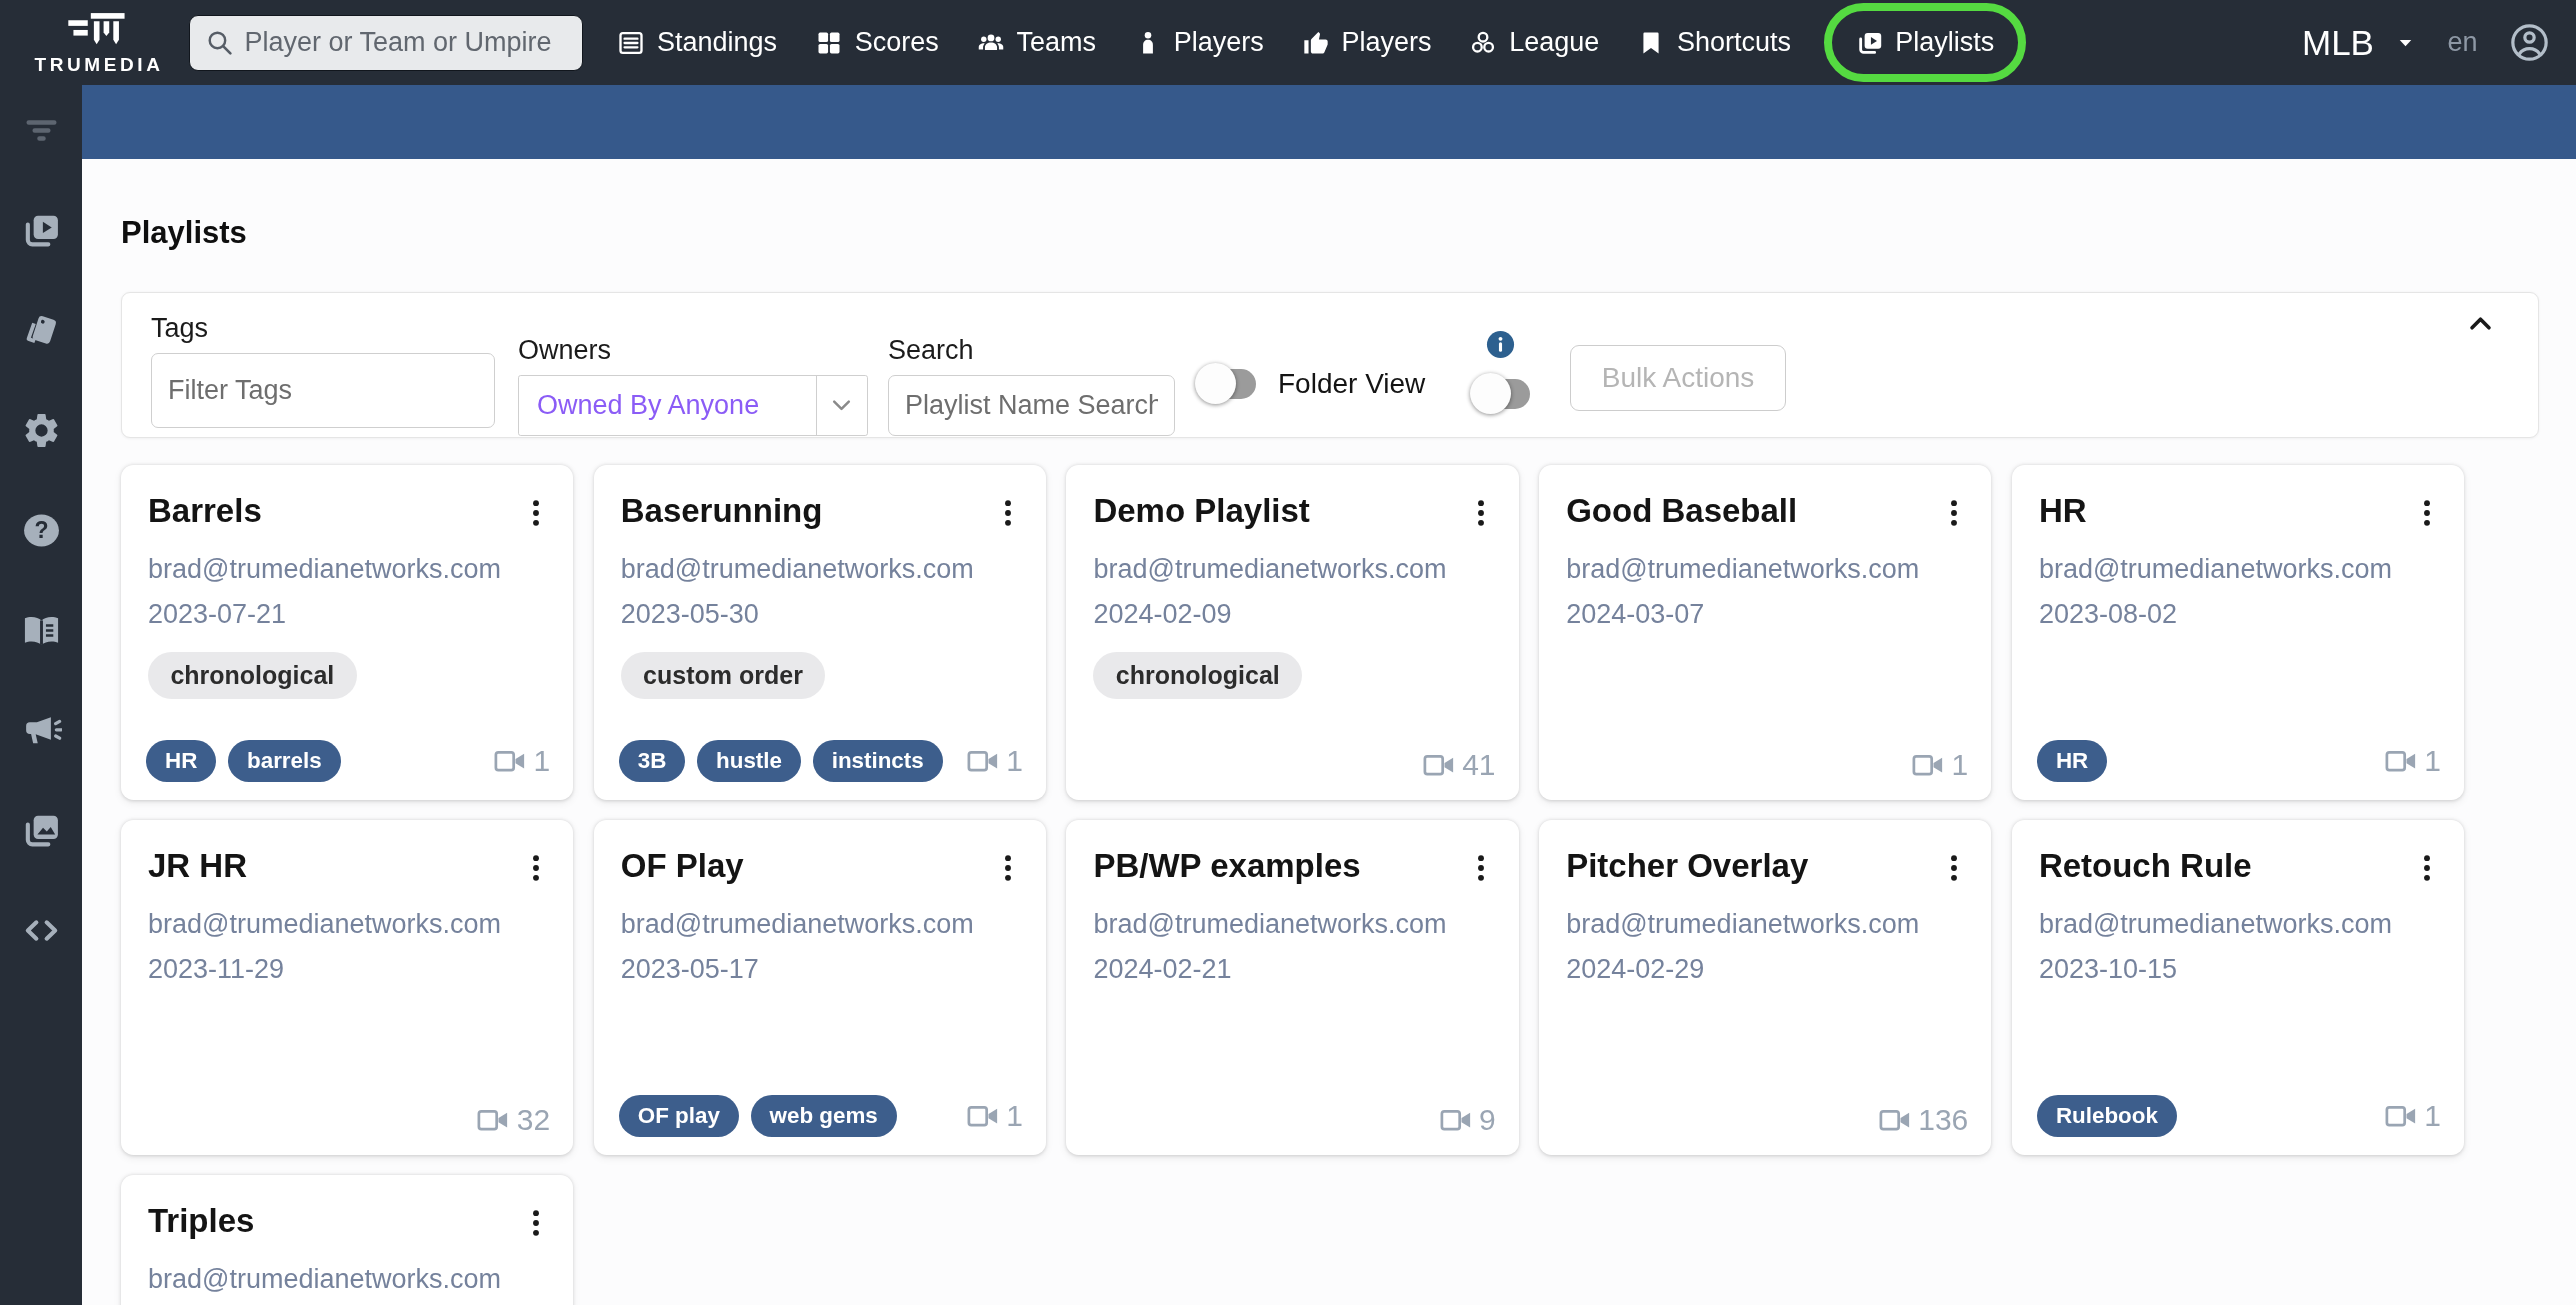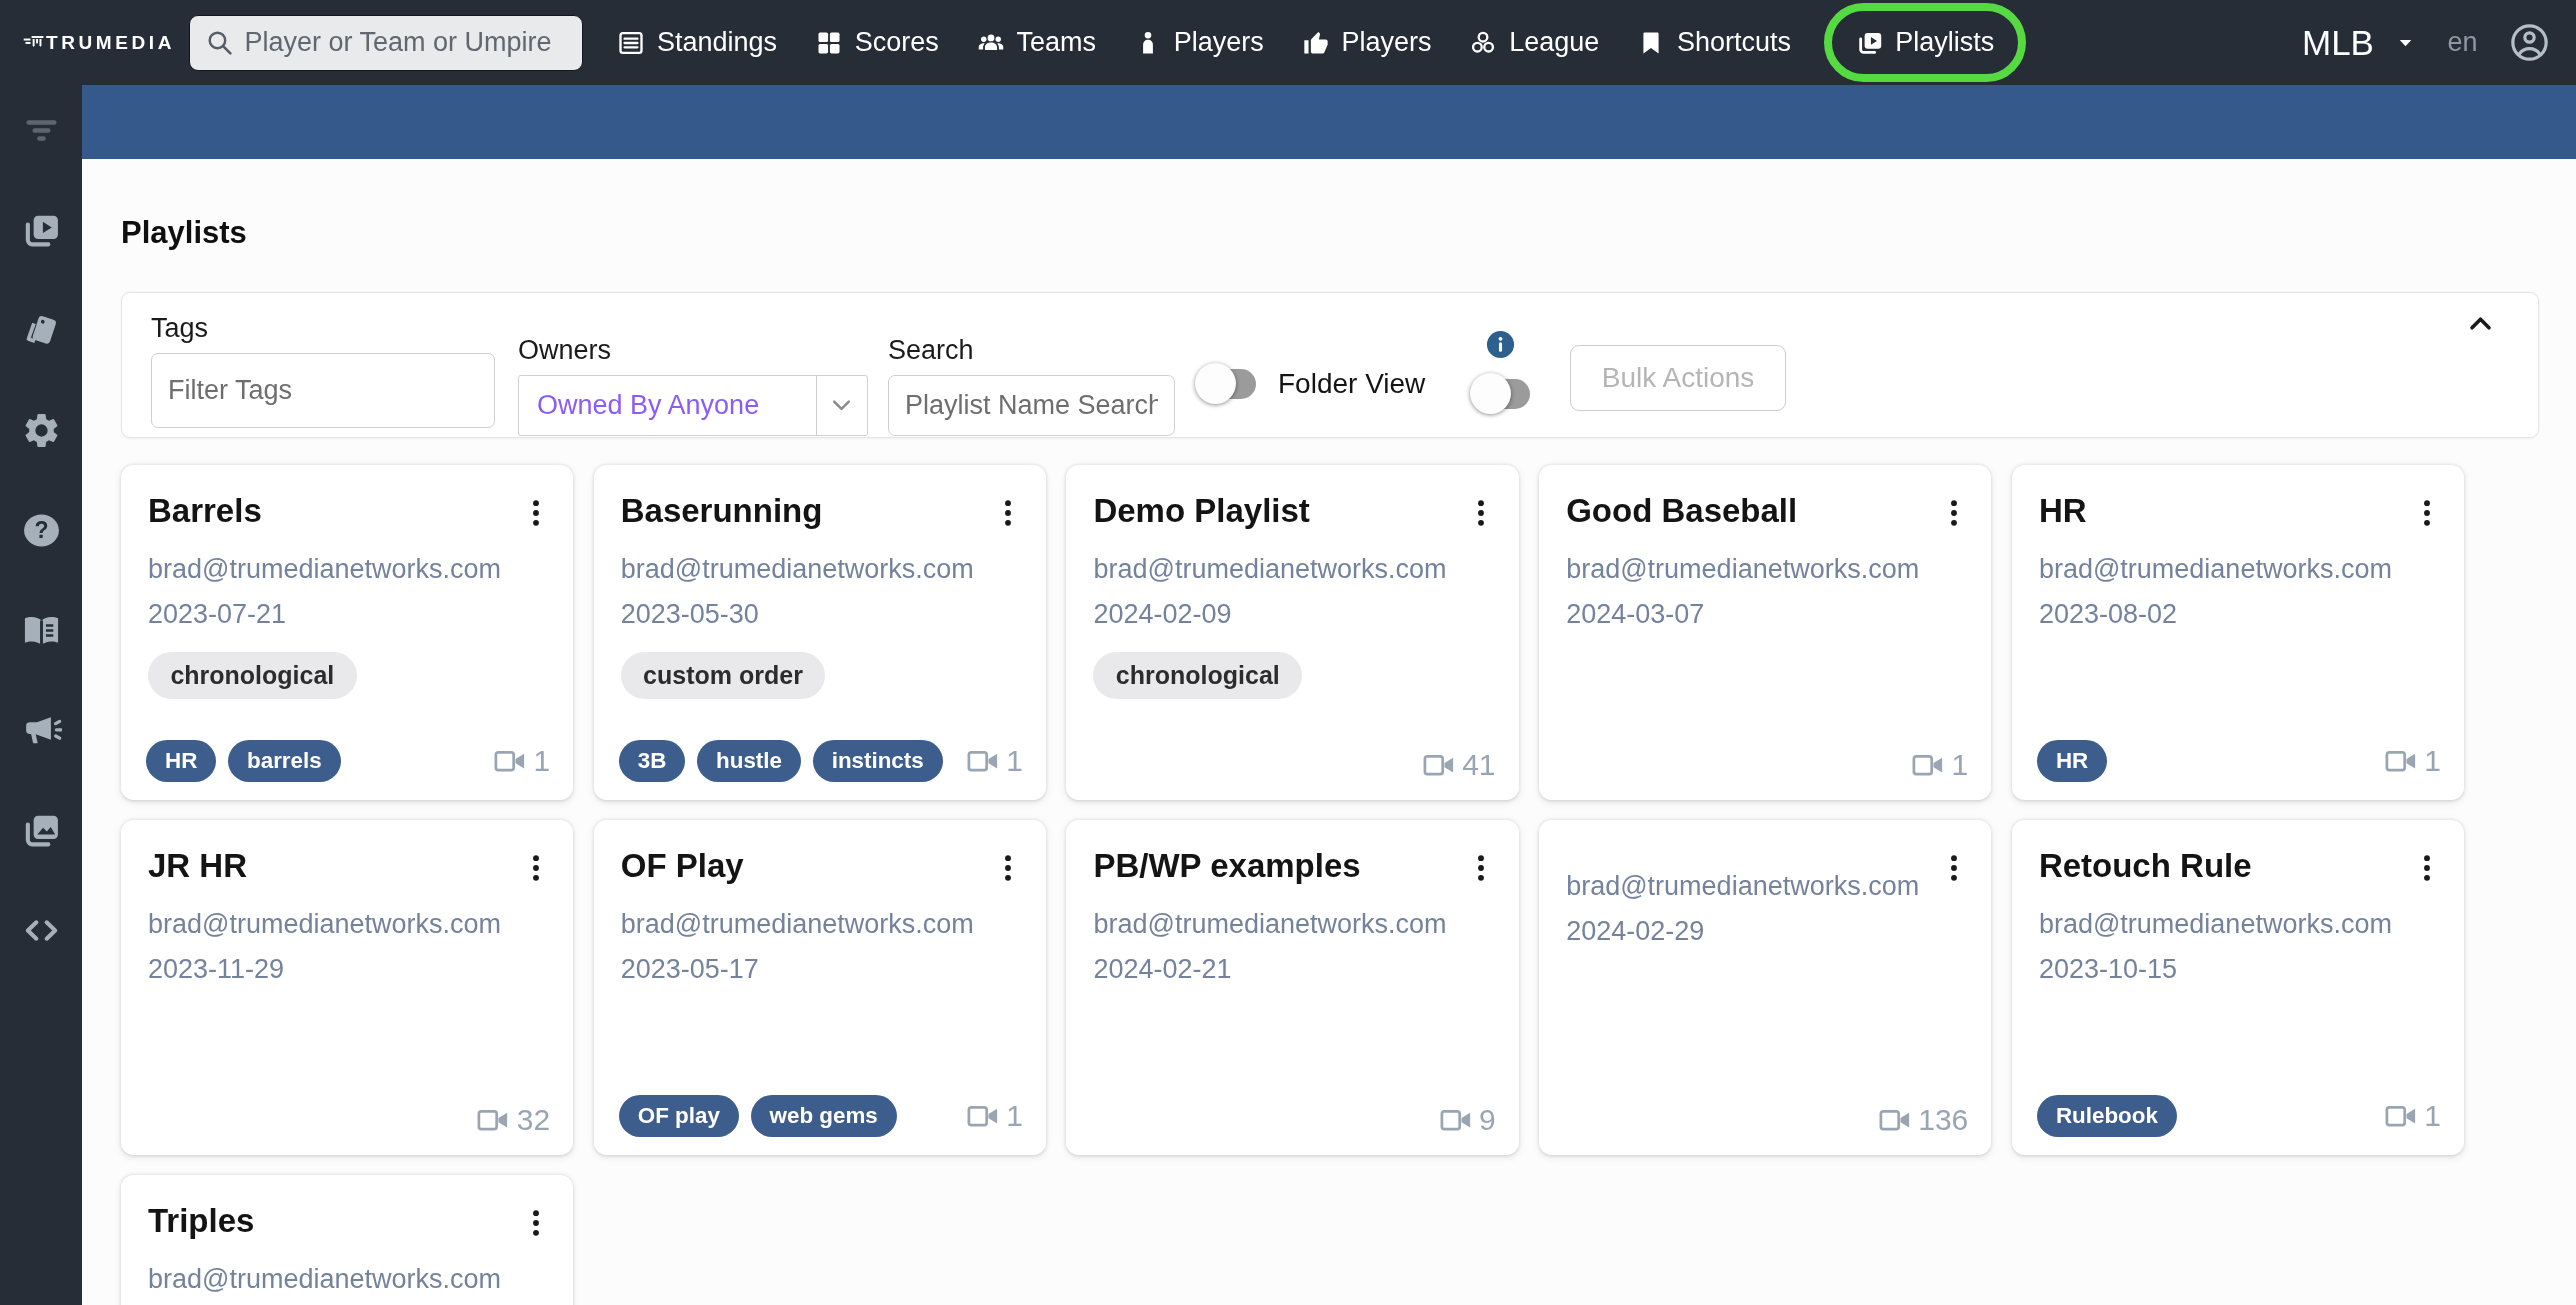--- a/index.html
+++ b/index.html
@@ -15,21 +15,21 @@
   html,body{width:2576px;height:1305px;overflow:hidden;}
   body{font-family:"Liberation Sans",sans-serif;background:#fcfcfd;position:relative;}
 
   svg{display:block;}
   .ic{display:inline-flex;align-items:center;justify-content:center;}
   .ic svg{width:100%;height:100%;}
 
   
   .navbar{position:absolute;top:0;left:0;width:100%;height:85px;background:var(--c-dark);
           display:flex;align-items:center;z-index:20;}
-  .brand{width:152px;margin-left:23px;display:flex;align-items:center;cursor:pointer;}
+  .brand{width:152px;margin-left:23px;display:flex;flex-direction:column;align-items:center;cursor:pointer;}
   .brand .logo-mark{width:82px;height:45px;}
   .brand .brand-text{color:#fff;font-size:19px;font-weight:700;letter-spacing:3.6px;margin-top:0.9px;}
 
   .searchbox{margin-left:14.3px;width:394px;height:56px;background:#e8eaec;border:1.8px solid #11161d;
              border-radius:9px;display:flex;align-items:center;padding:0 14.3px;}
   .searchbox .ic{width:29px;height:29px;color:#565d66;flex:none;}
   .searchbox input{flex:1;min-width:0;border:none;outline:none;background:transparent;
                    font-family:inherit;font-size:27px;color:#333;margin-left:10.8px;}
   .searchbox input::placeholder{color:#61676f;}
 
@@ -540,20 +540,21 @@
                 <svg viewBox="0 0 26 22">
                   <rect x="1.5" y="3.5" width="14.5" height="14.5" rx="2" fill="none" stroke="currentColor" stroke-width="2.2"></rect>
                   <path d="M17.5 9l7-4.3v12L17.5 12.4z" fill="currentColor"></path>
                 </svg>
               </span>
               <span>9</span>
             </span>
           </div>
         </article>
         <article class="card">
+          <h3>Pitcher Overlay</h3>
           <span class="kebab ic">
             <svg viewBox="0 0 24 24" fill="currentColor">
               <circle cx="12" cy="4.6" r="2.2"></circle>
               <circle cx="12" cy="12" r="2.2"></circle>
               <circle cx="12" cy="19.4" r="2.2"></circle>
             </svg>
           </span>
           <div class="owner">brad@trumedianetworks.com</div>
           <div class="date">2024-02-29</div>
           <div class="card-footer">

